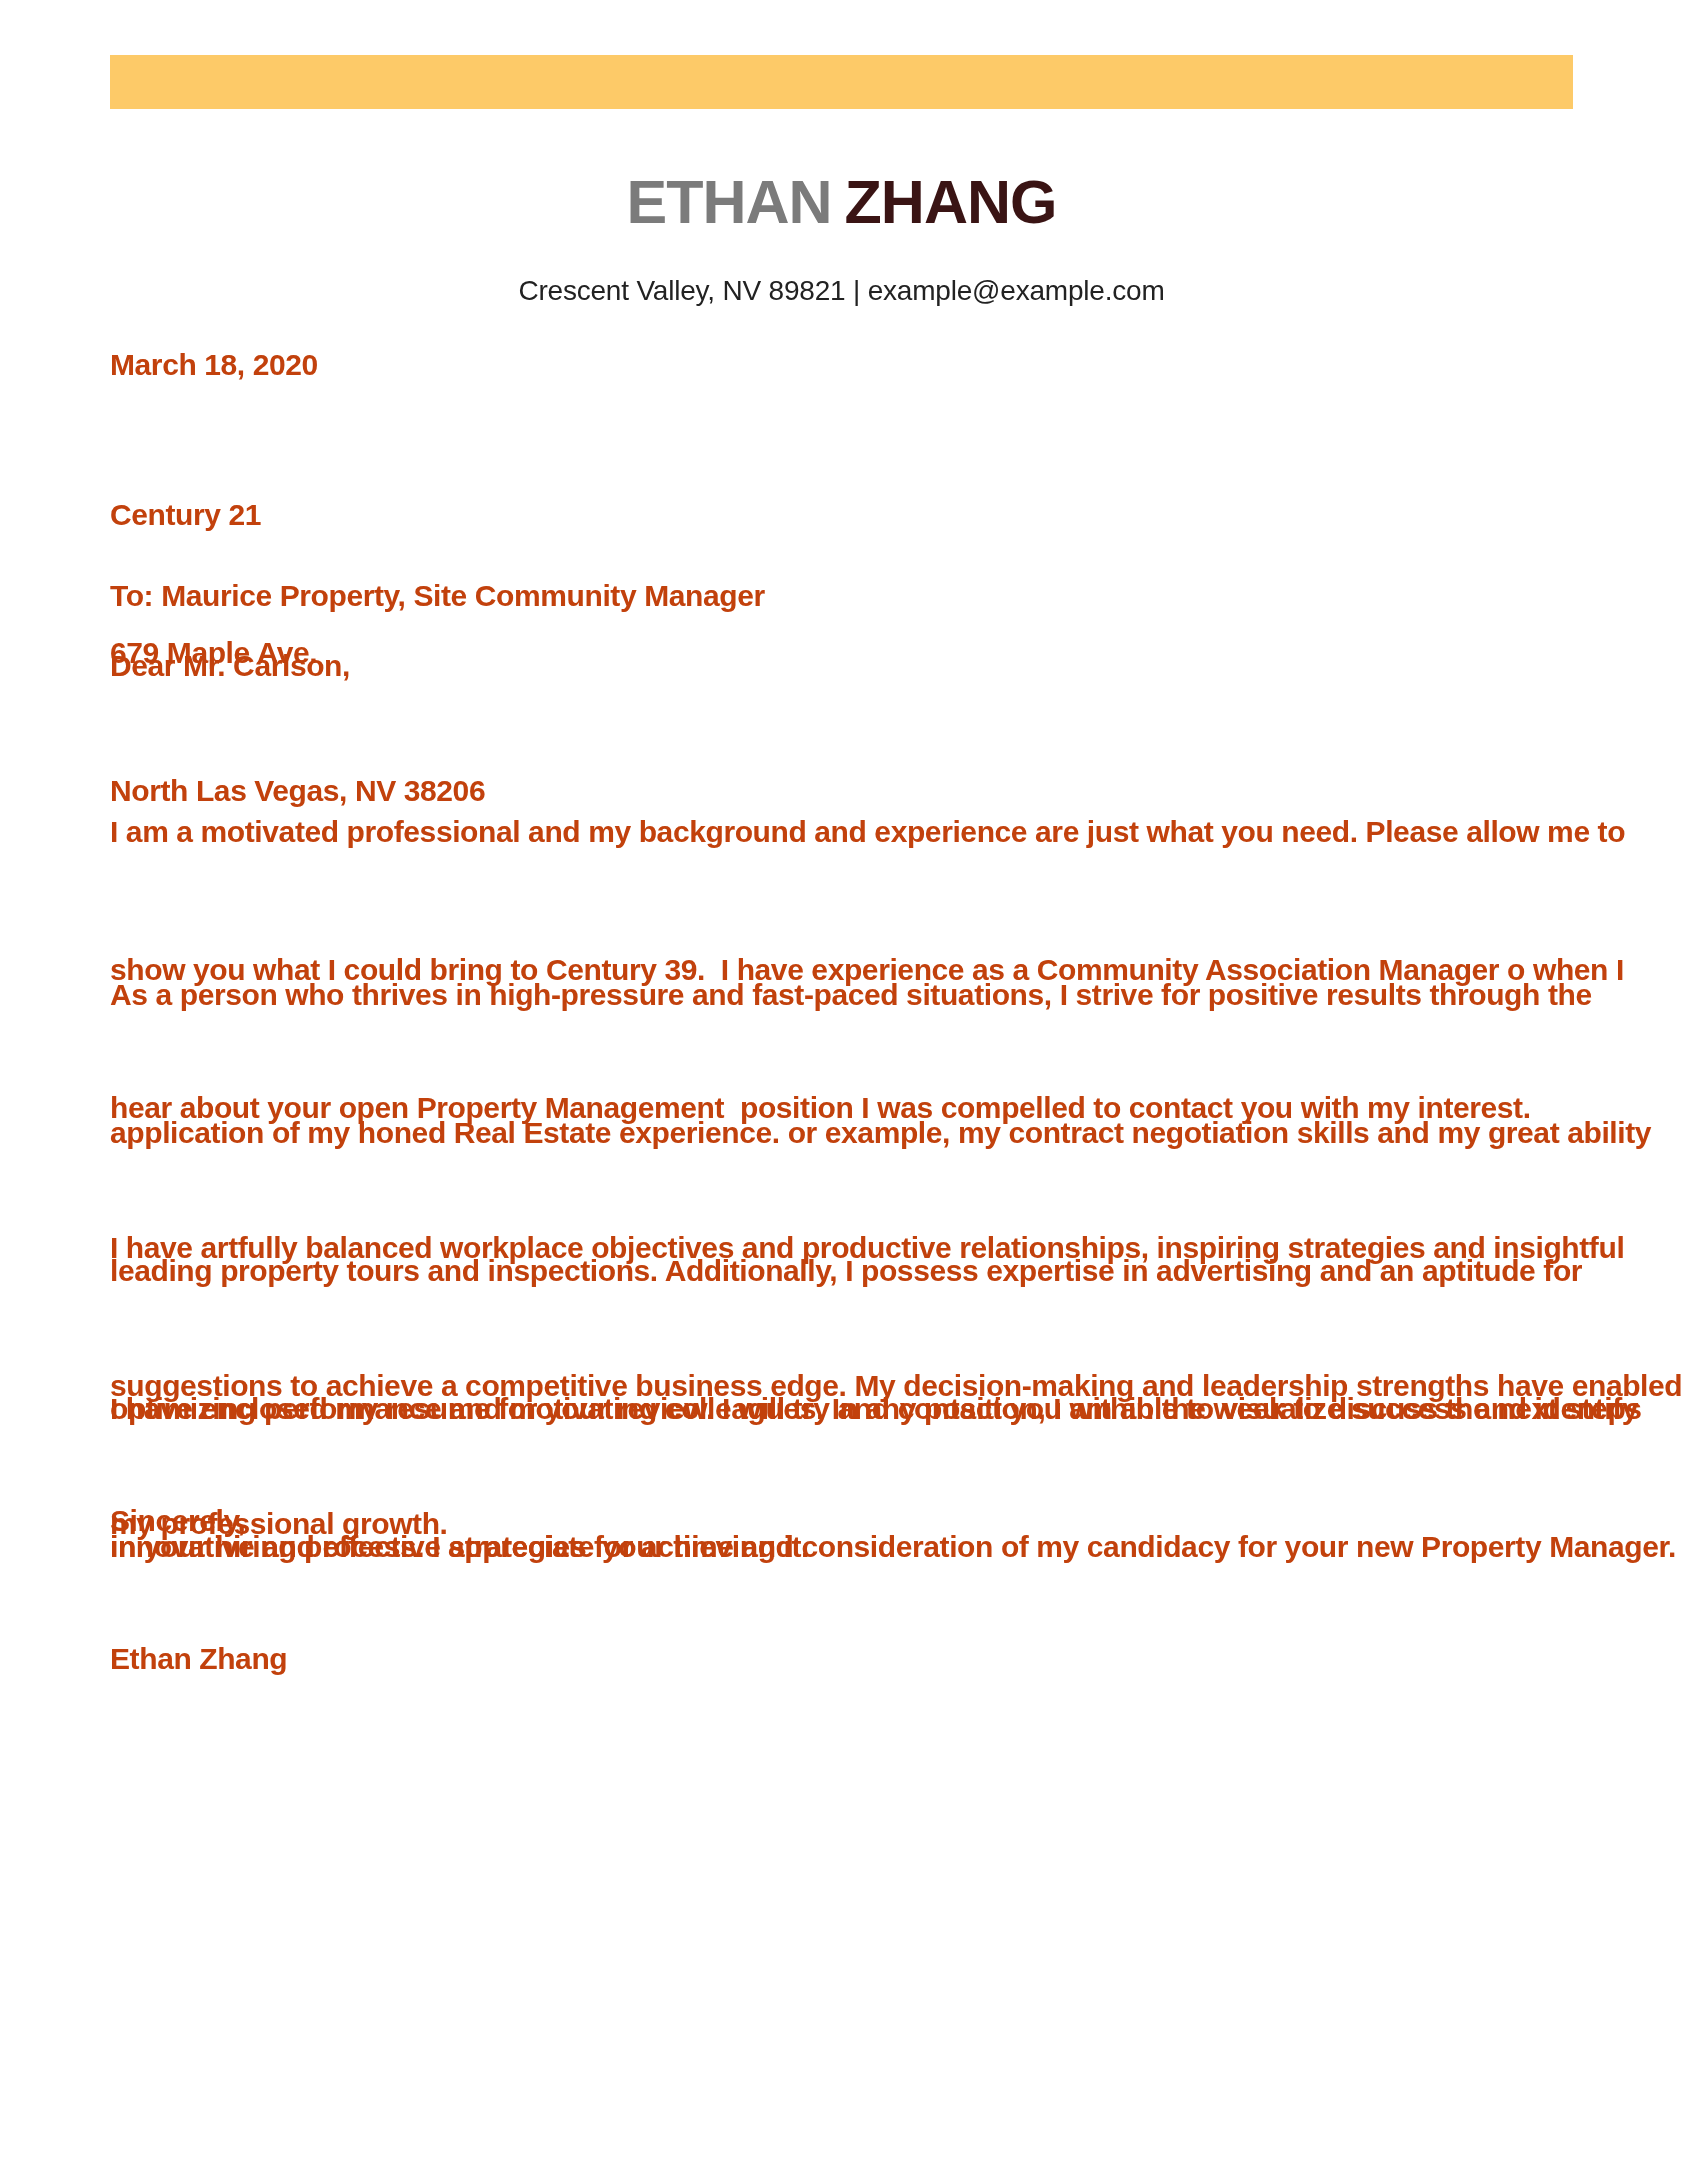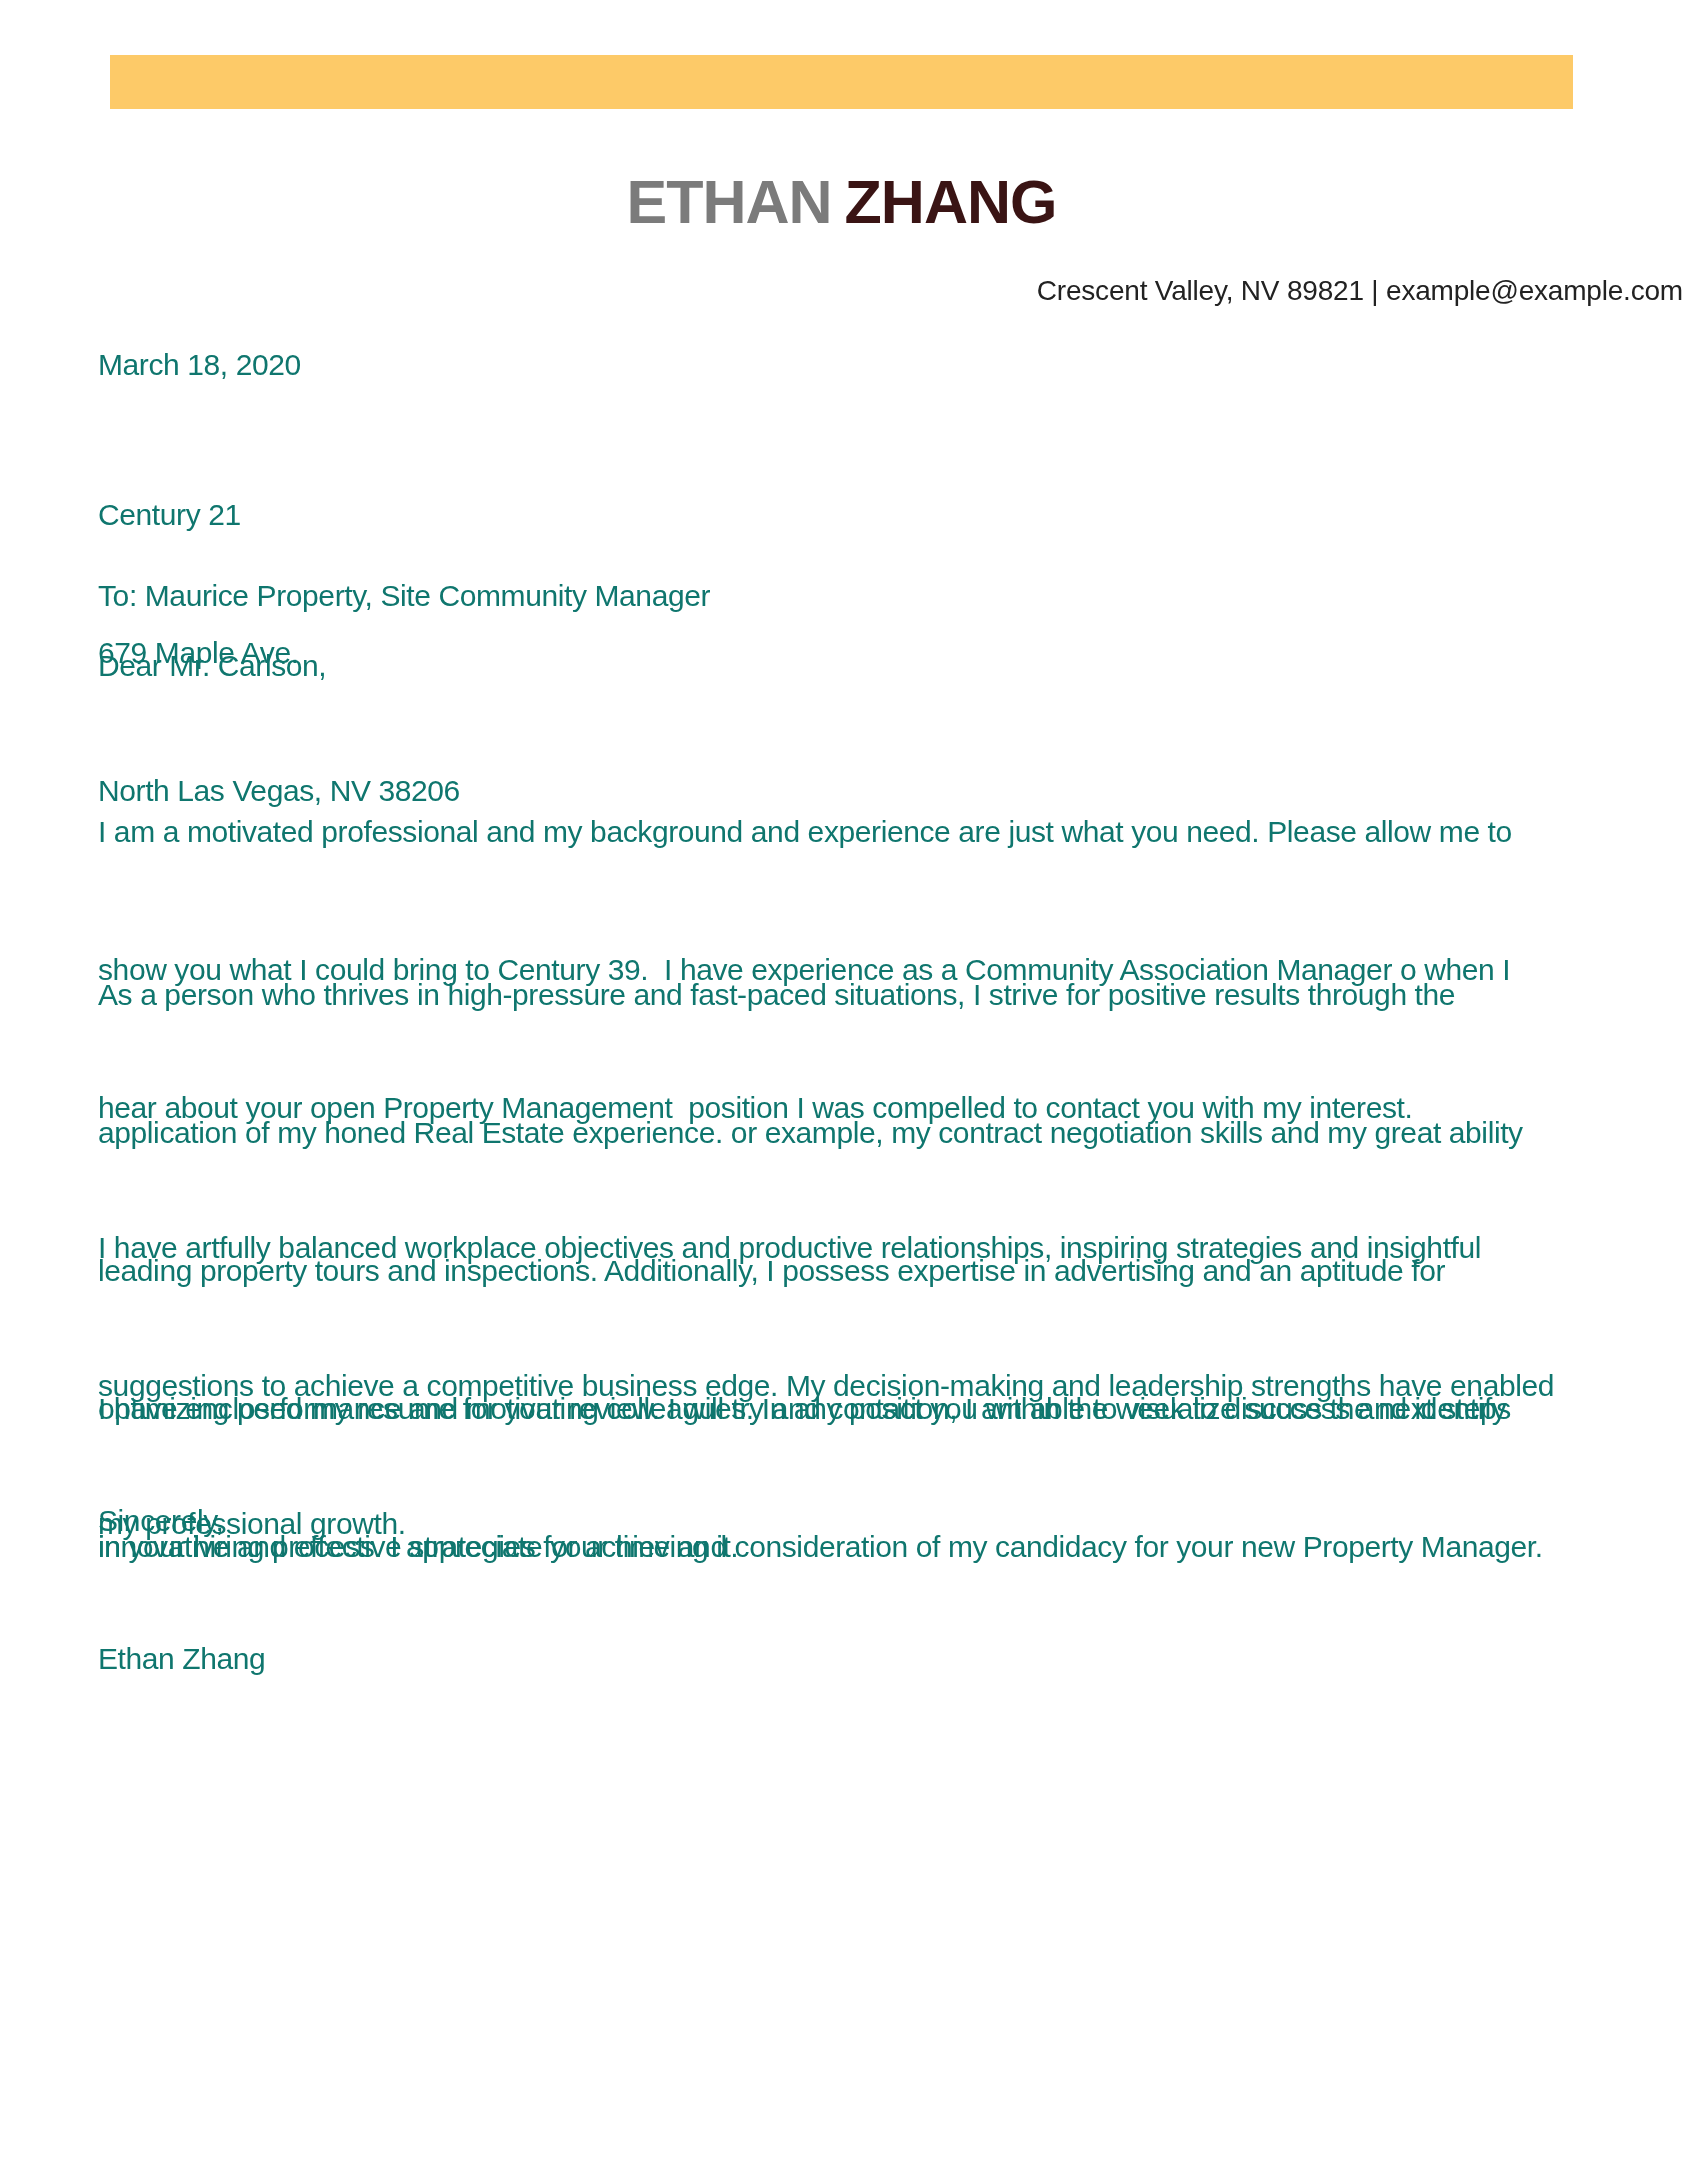--- a/index.html
+++ b/index.html
@@ -31,35 +31,36 @@
     letter-spacing: -1px;
     white-space: pre;
   }
   .name-first { color: #7b7b7b; margin-right: 13px; }
   .name-last  { color: #3a1414; }
   .contact-line {
     position: absolute;
     left: 0;
     top: 277px;
     width: 100%;
-    text-align: right;
+    text-align: center;
     font-size: 28px;
     line-height: 28px;
     letter-spacing: -0.2px;
     color: #222222;
     white-space: pre;
   }
   .t {
     position: absolute;
-    left: 98px;
+    left: 110px;
     font-size: 30px;
     line-height: 46px;
     letter-spacing: -0.4px;
-    color: #0f766e;
+    color: #c2410c;
     white-space: pre;
+    font-weight: bold;
   }
   .t div { height: 46px; }
 </style>
 </head>
 <body>
 
 <div class="page">
 
   <div class="accent-bar" style="background: rgb(253, 202, 104);"></div>
 

